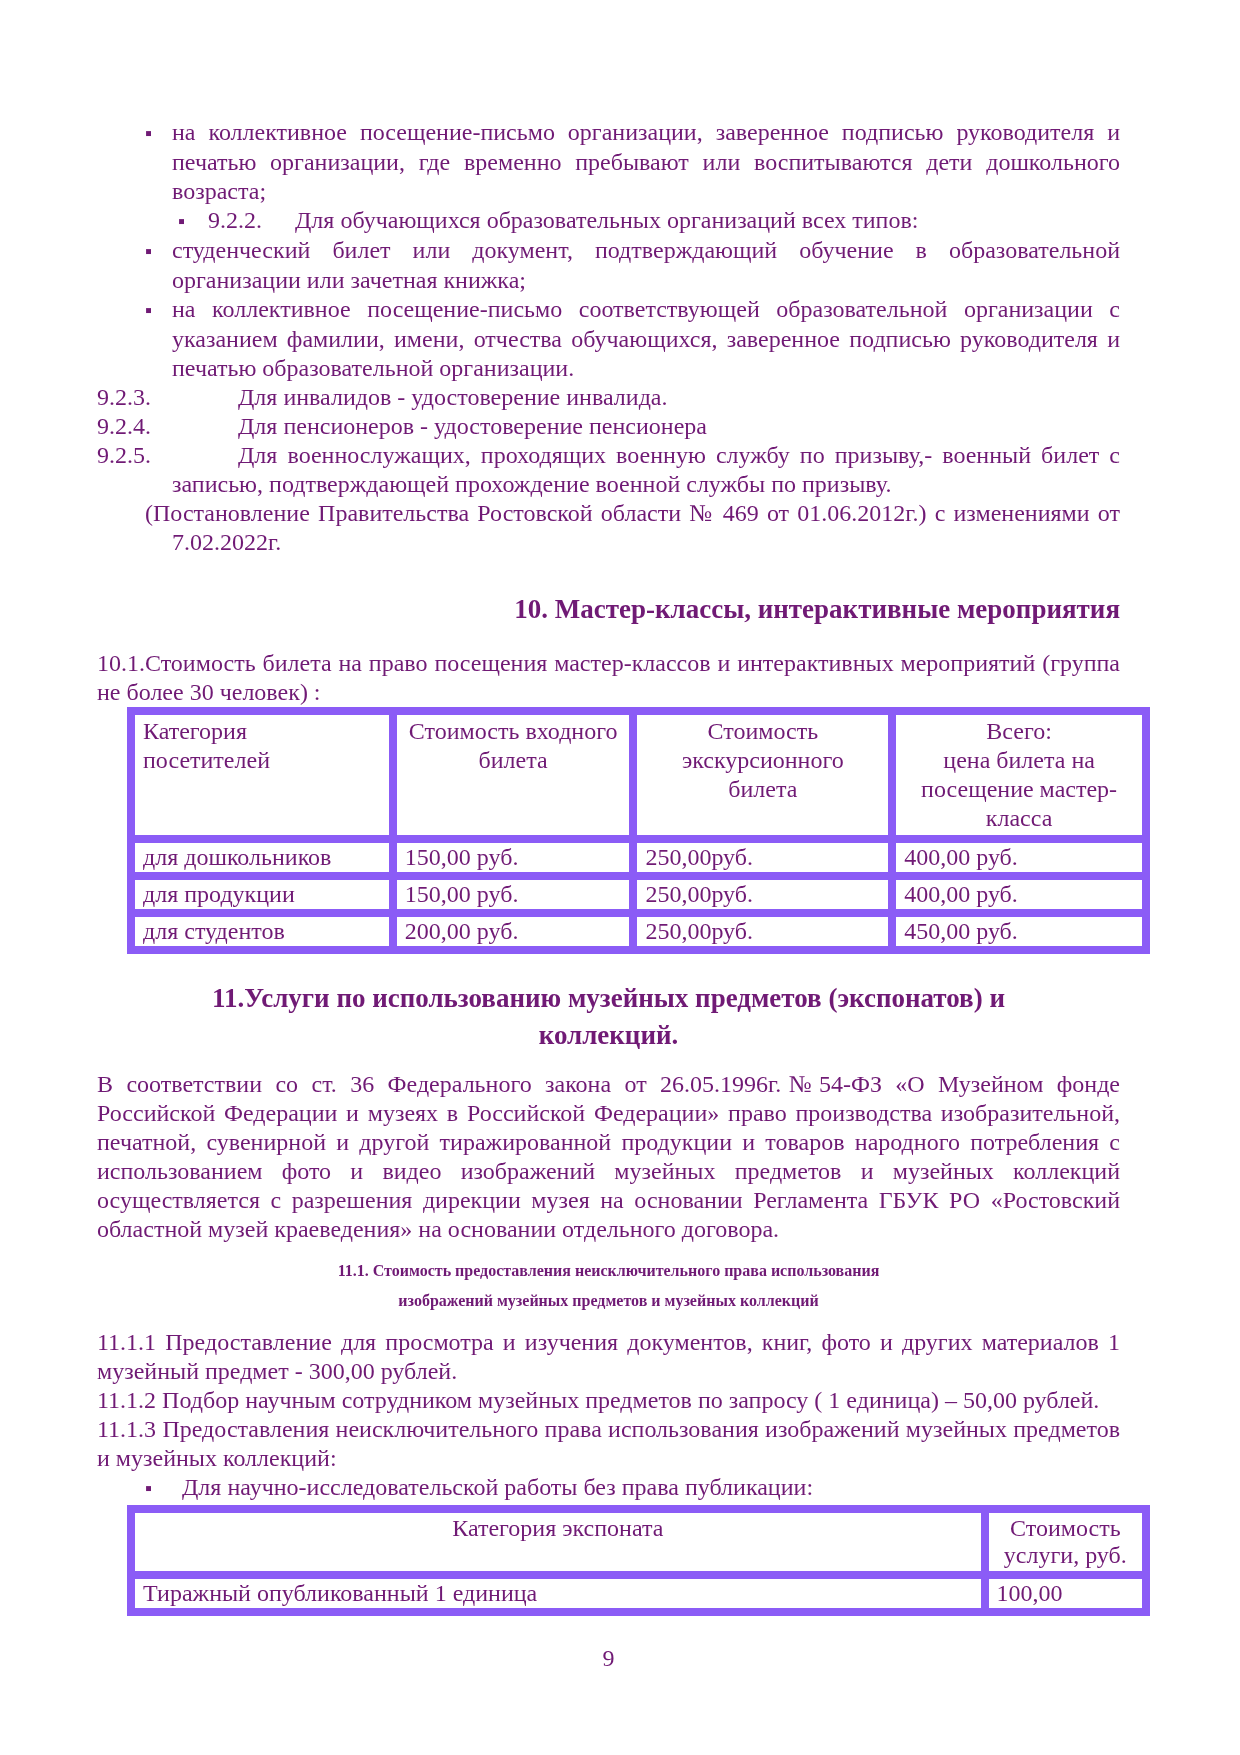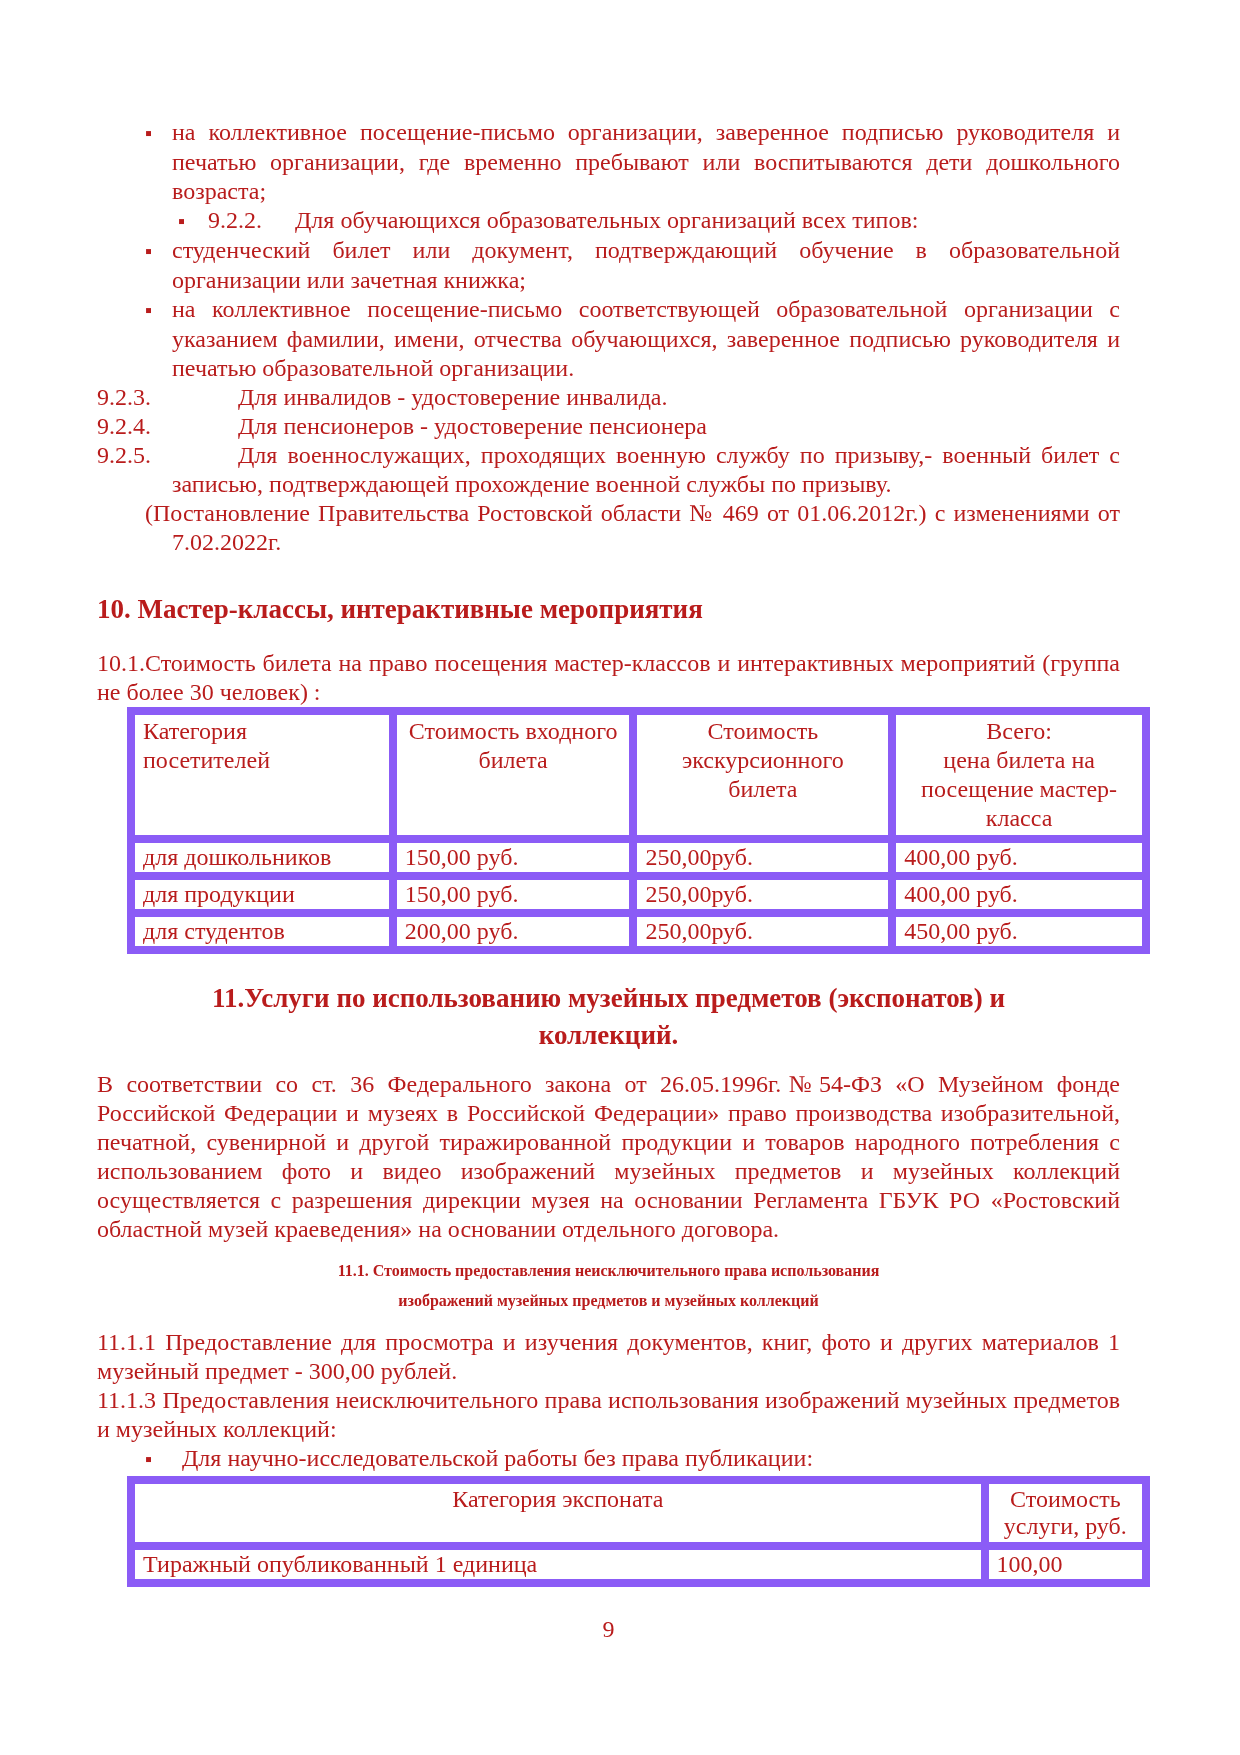--- a/index.html
+++ b/index.html
@@ -1,35 +1,35 @@
 <!DOCTYPE html>
 <html><head>
 <meta charset="utf-8">
 <style>
   html,body{margin:0;padding:0;background:#888;}
   .page{
-    width:1240px;height:1755px;background:#ffffff;color:#b91c1c;
+    width:1240px;height:1755px;background:#ffffff;color:#701a75;
     position:relative;margin:0 auto;
     font-family:"Liberation Serif","DejaVu Serif",serif;
     font-size:24px;line-height:29px;
     box-sizing:border-box;
     padding:118px 120px 0 97px;
   }
   .justify{text-align:justify;}
   .item-bullet{padding-left:75px;text-indent:-27px;text-align:justify;}
   .item-bullet .marker{display:inline-block;width:27px;text-indent:0;font-size:20px;}
   .item-subnum{padding-left:198px;text-indent:-117px;text-align:justify;}
   .item-subnum .marker{display:inline-block;width:30px;text-indent:0;font-size:20px;}
   .item-subnum .num{display:inline-block;width:87px;text-indent:0;}
   .item-num{padding-left:75px;text-indent:-75px;text-align:justify;}
   .item-num .num{display:inline-block;width:141px;text-indent:0;}
   .item-plain{padding-left:75px;text-indent:-27px;text-align:justify;}
   .item-bullet2{padding-left:85px;text-indent:-37px;}
   .item-bullet2 .marker{display:inline-block;width:37px;text-indent:0;font-size:20px;}
-  .h-main{font-weight:bold;text-align:left;font-size:27px;line-height:36px;margin:34px 0 22px 0;}
+  .h-main{font-weight:bold;text-align:right;font-size:27px;line-height:36px;margin:34px 0 22px 0;}
   .h-sec11{font-weight:bold;text-align:center;font-size:27px;line-height:37px;margin:26px 0 16px 0;}
   .h-sub{font-weight:bold;text-align:center;font-size:16px;line-height:30px;margin:12px 0 12px 0;}
   .preline{white-space:pre-line;}
   table{border-collapse:collapse;width:100%;table-layout:fixed;}
   table,th,td{border:8px solid #8b5cf6;margin-left:30px;}
   th{font-weight:normal;vertical-align:top;padding:2px 8px;line-height:29px;}
   td{vertical-align:top;text-align:left;padding:1px 8px;line-height:27px;border-radius:15px;}
   .tbl1 th{border-bottom:3px solid #000;}
   .tbl1 .c-left{text-align:left;}
   .tbl1 .c-center{text-align:center;}
@@ -119,20 +119,21 @@
 
   <div class="h-sec11 preline">11.Услуги по использованию музейных предметов (экспонатов) и
 коллекций.</div>
 
   <div class="justify">В соответствии со ст. 36 Федерального закона от 26.05.1996г.№54-ФЗ «О Музейном фонде Российской Федерации и музеях в Российской Федерации» право производства изобразительной, печатной, сувенирной и другой тиражированной продукции и товаров народного потребления с использованием фото и видео изображений музейных предметов и музейных коллекций осуществляется с разрешения дирекции музея на основании Регламента ГБУК РО «Ростовский областной музей краеведения» на основании отдельного договора.</div>
 
   <div class="h-sub preline">11.1. Стоимость предоставления неисключительного права использования
 изображений музейных предметов и музейных коллекций</div>
 
   <div class="justify">11.1.1 Предоставление для просмотра и изучения документов, книг, фото и других материалов 1 музейный предмет - 300,00 рублей.</div>
+  <div class="justify">11.1.2 Подбор научным сотрудником музейных предметов по запросу ( 1 единица) – 50,00 рублей.</div>
   <div class="justify">11.1.3 Предоставления неисключительного права использования изображений музейных предметов и музейных коллекций:</div>
 
   <div class="item-bullet2">
     <span class="marker">▪</span><span>Для научно-исследовательской работы без права публикации:</span>
   </div>
 
   <table class="tbl2">
     <colgroup>
       <col style="width:84.1%">
         <col style="width:15.9%">

